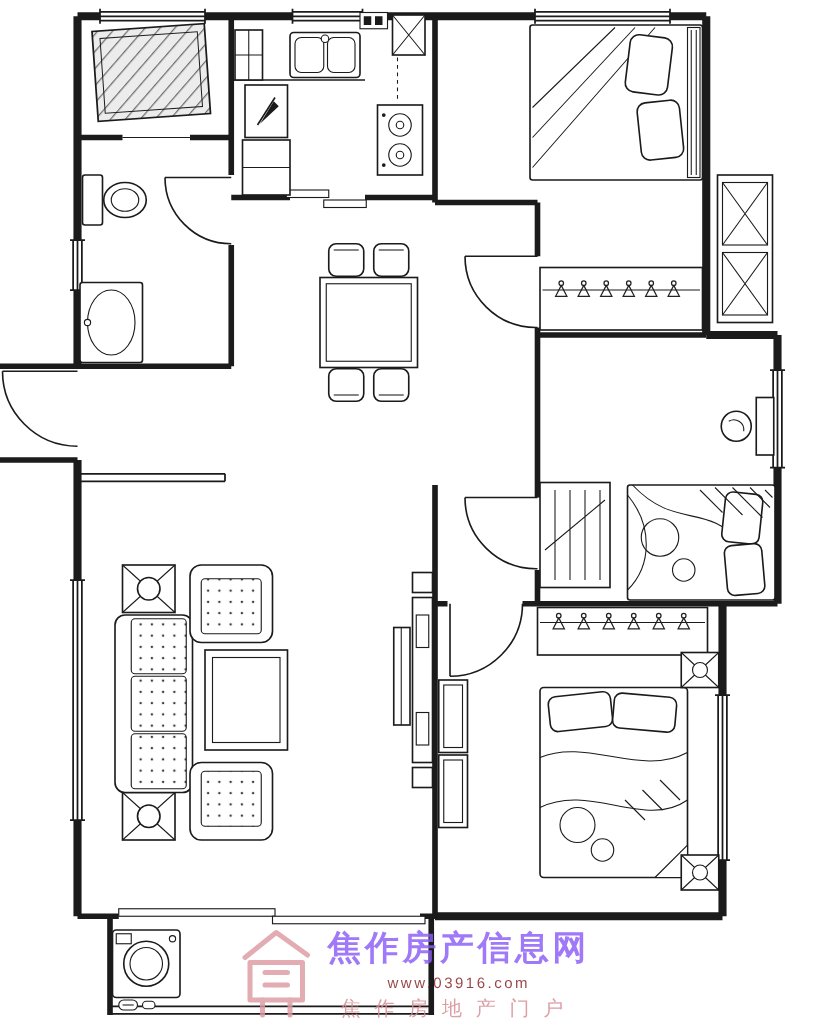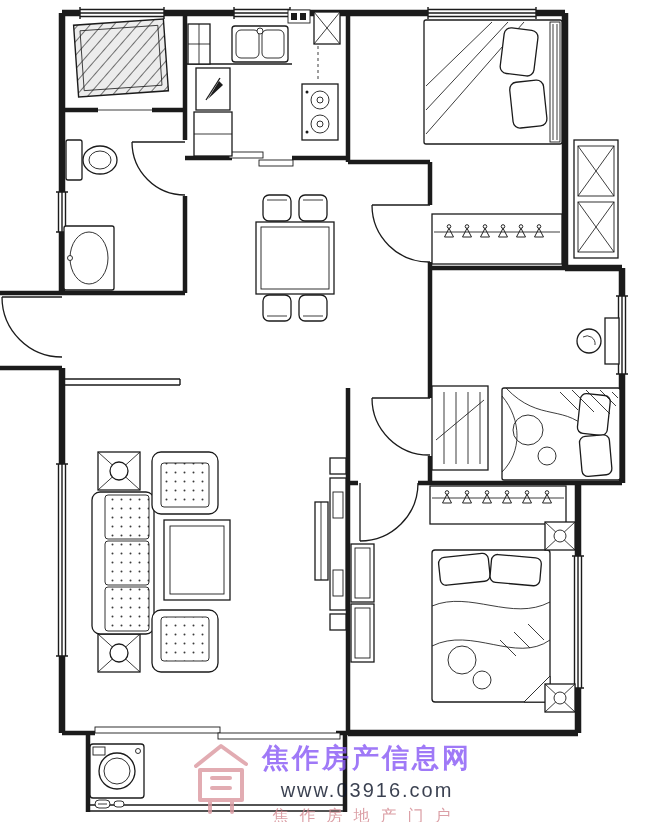--- a/index.html
+++ b/index.html
@@ -13,21 +13,21 @@
   .t8{stroke-width:0.85}
   .furn{fill:#fff;stroke:#1b1b1b;stroke-width:1.3}
   .furn8{fill:#fff;stroke:#1b1b1b;stroke-width:0.9}
   .winline{stroke:#1b1b1b;stroke-width:1.4;fill:none}
   .winbg{fill:#fff;stroke:none}
   .dark{fill:#1b1b1b;stroke:none}
   .watermark{position:absolute;left:190px;top:740px;display:flex;align-items:flex-start;
              gap:10px;opacity:.82;pointer-events:none}
   .wm-text{display:flex;flex-direction:column;align-items:center}
   .wm-line1{font-size:27px;font-weight:bold;color:#8b5cf6;letter-spacing:3px;white-space:nowrap}
-  .wm-line2{font-size:20px;color:#0f172a;letter-spacing:2px;margin-top:3px}
+  .wm-line2{font-size:12px;color:#7f1d1d;letter-spacing:2px;margin-top:3px}
   .wm-line3{font-size:16px;color:#d48b93;letter-spacing:11px;margin-top:4px;white-space:nowrap}
 </style>
 </head>
 <body>
 
 <div class="stage">
 
 <svg class="plan-svg" width="650" height="822" viewBox="0 0 650 822">
   <defs>
     <pattern id="dots" width="9" height="9" patternUnits="userSpaceOnUse">

